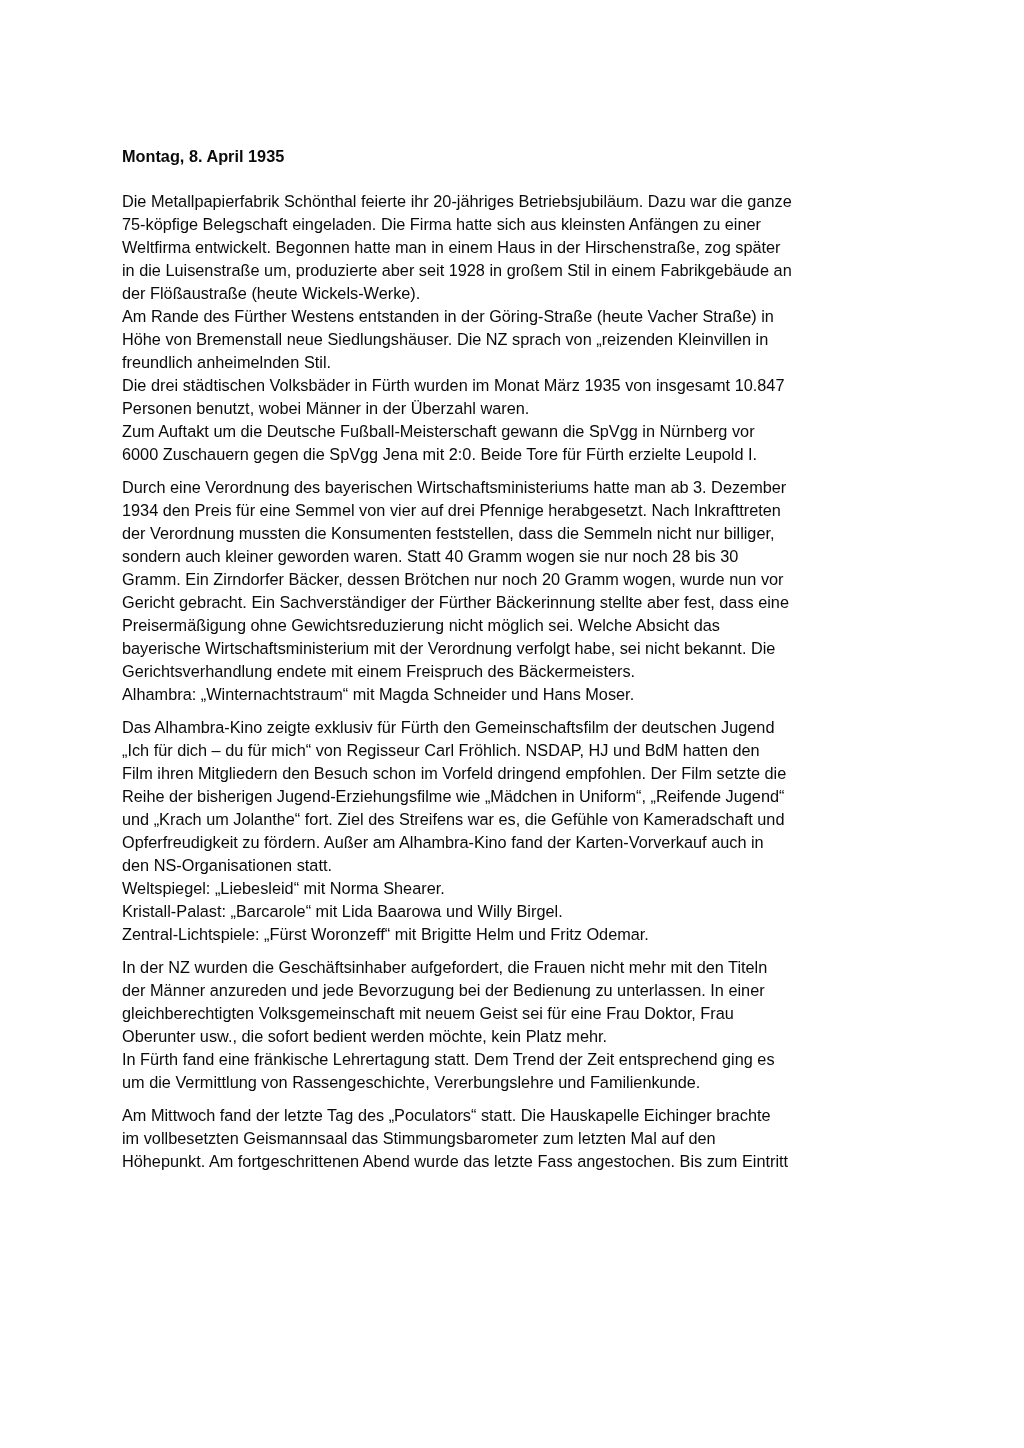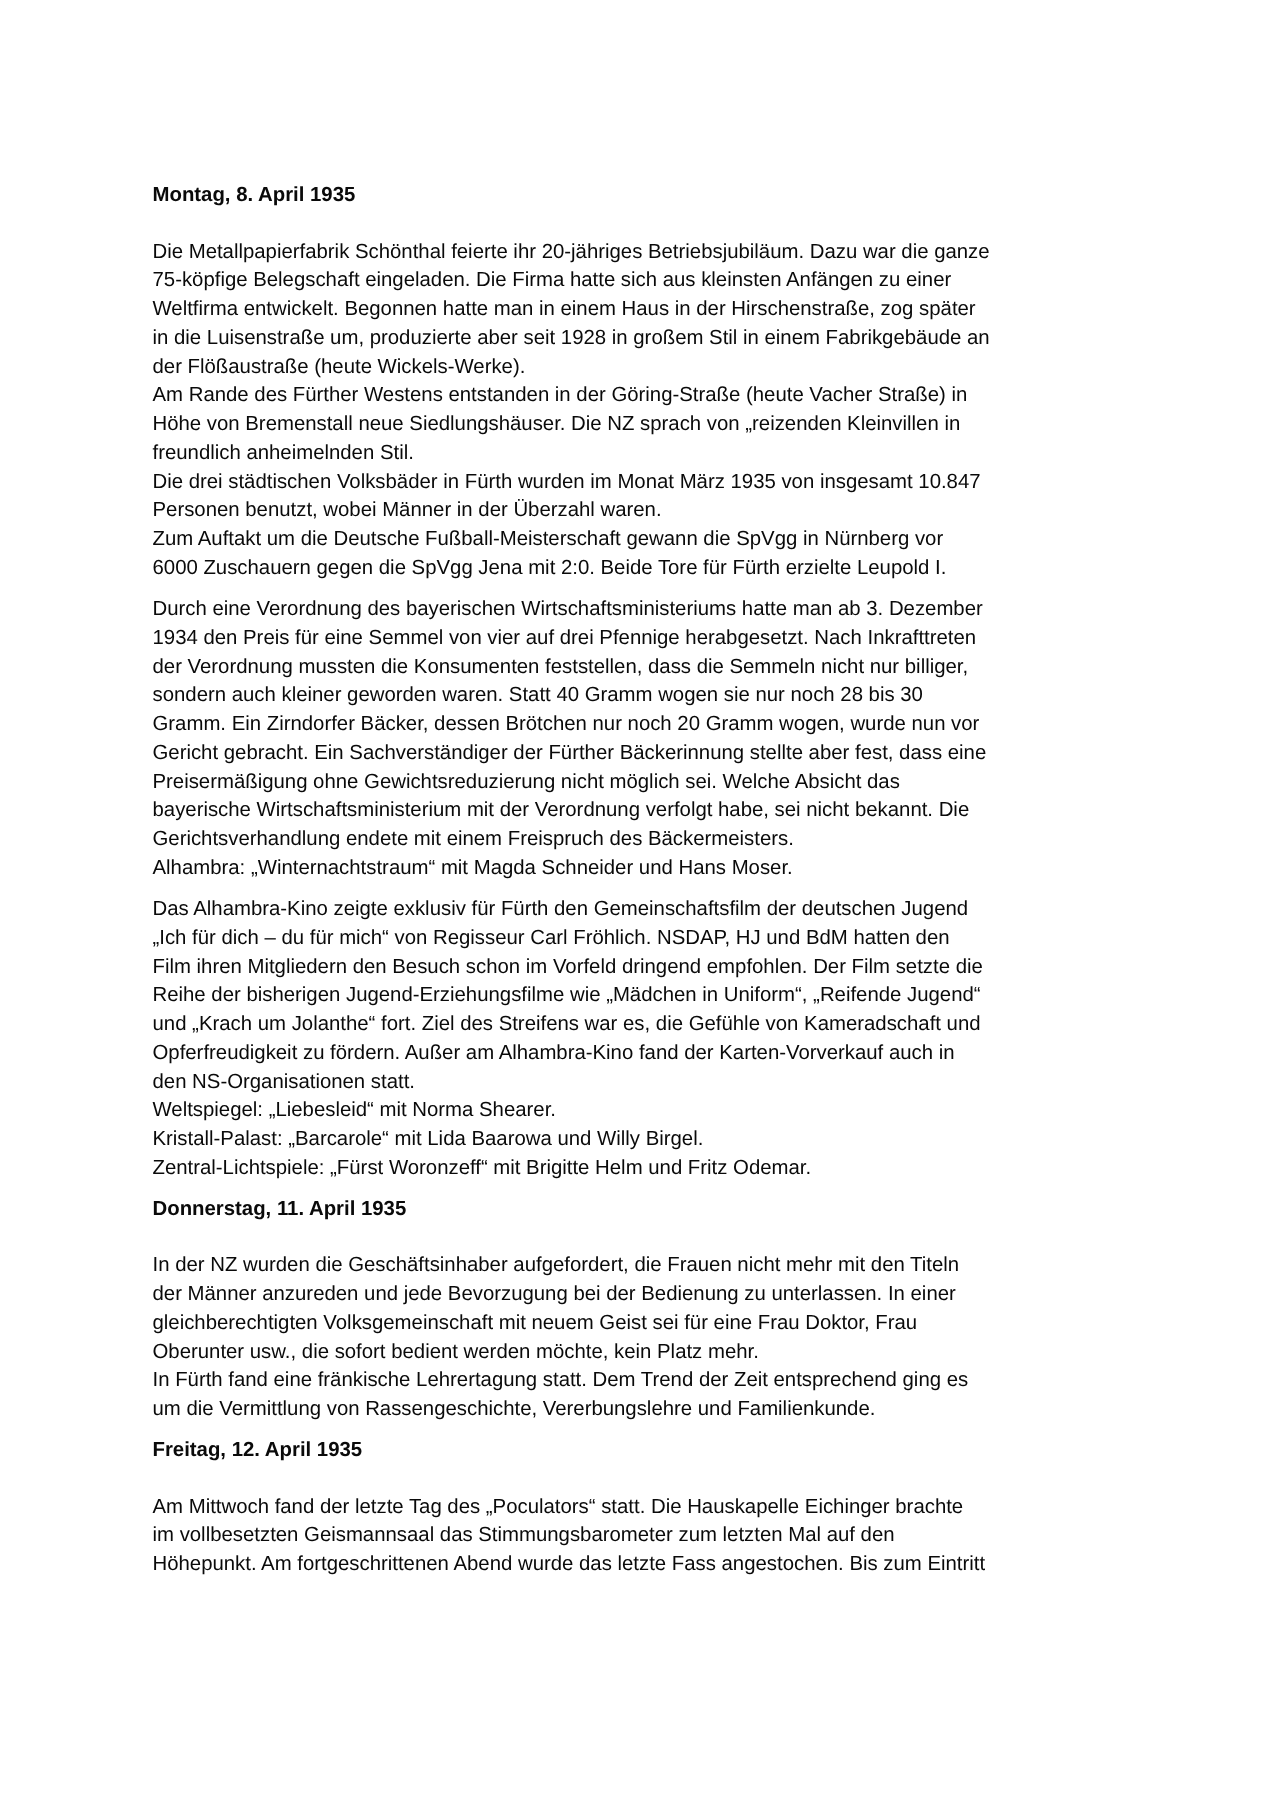--- a/index.html
+++ b/index.html
@@ -76,29 +76,27 @@
 Reihe der bisherigen Jugend-Erziehungsfilme wie „Mädchen in Uniform“, „Reifende Jugend“
 und „Krach um Jolanthe“ fort. Ziel des Streifens war es, die Gefühle von Kameradschaft und
 Opferfreudigkeit zu fördern. Außer am Alhambra-Kino fand der Karten-Vorverkauf auch in
 den NS-Organisationen statt.
 Weltspiegel: „Liebesleid“ mit Norma Shearer.
 Kristall-Palast: „Barcarole“ mit Lida Baarowa und Willy Birgel.
 Zentral-Lichtspiele: „Fürst Woronzeff“ mit Brigitte Helm und Fritz Odemar.</div>
   </div>
 
   <div class="section">
-    <h2 class="section-heading">Donnerstag, 11. April 1935</h2>
     <div class="section-body">In der NZ wurden die Geschäftsinhaber aufgefordert, die Frauen nicht mehr mit den Titeln
 der Männer anzureden und jede Bevorzugung bei der Bedienung zu unterlassen. In einer
 gleichberechtigten Volksgemeinschaft mit neuem Geist sei für eine Frau Doktor, Frau
 Oberunter usw., die sofort bedient werden möchte, kein Platz mehr.
 In Fürth fand eine fränkische Lehrertagung statt. Dem Trend der Zeit entsprechend ging es
 um die Vermittlung von Rassengeschichte, Vererbungslehre und Familienkunde.</div>
   </div>
 
   <div class="section">
-    <h2 class="section-heading">Freitag, 12. April 1935</h2>
     <div class="section-body">Am Mittwoch fand der letzte Tag des „Poculators“ statt. Die Hauskapelle Eichinger brachte
 im vollbesetzten Geismannsaal das Stimmungsbarometer zum letzten Mal auf den
 Höhepunkt. Am fortgeschrittenen Abend wurde das letzte Fass angestochen. Bis zum Eintritt</div>
   </div>
 
 </div>
 
 </body></html>

